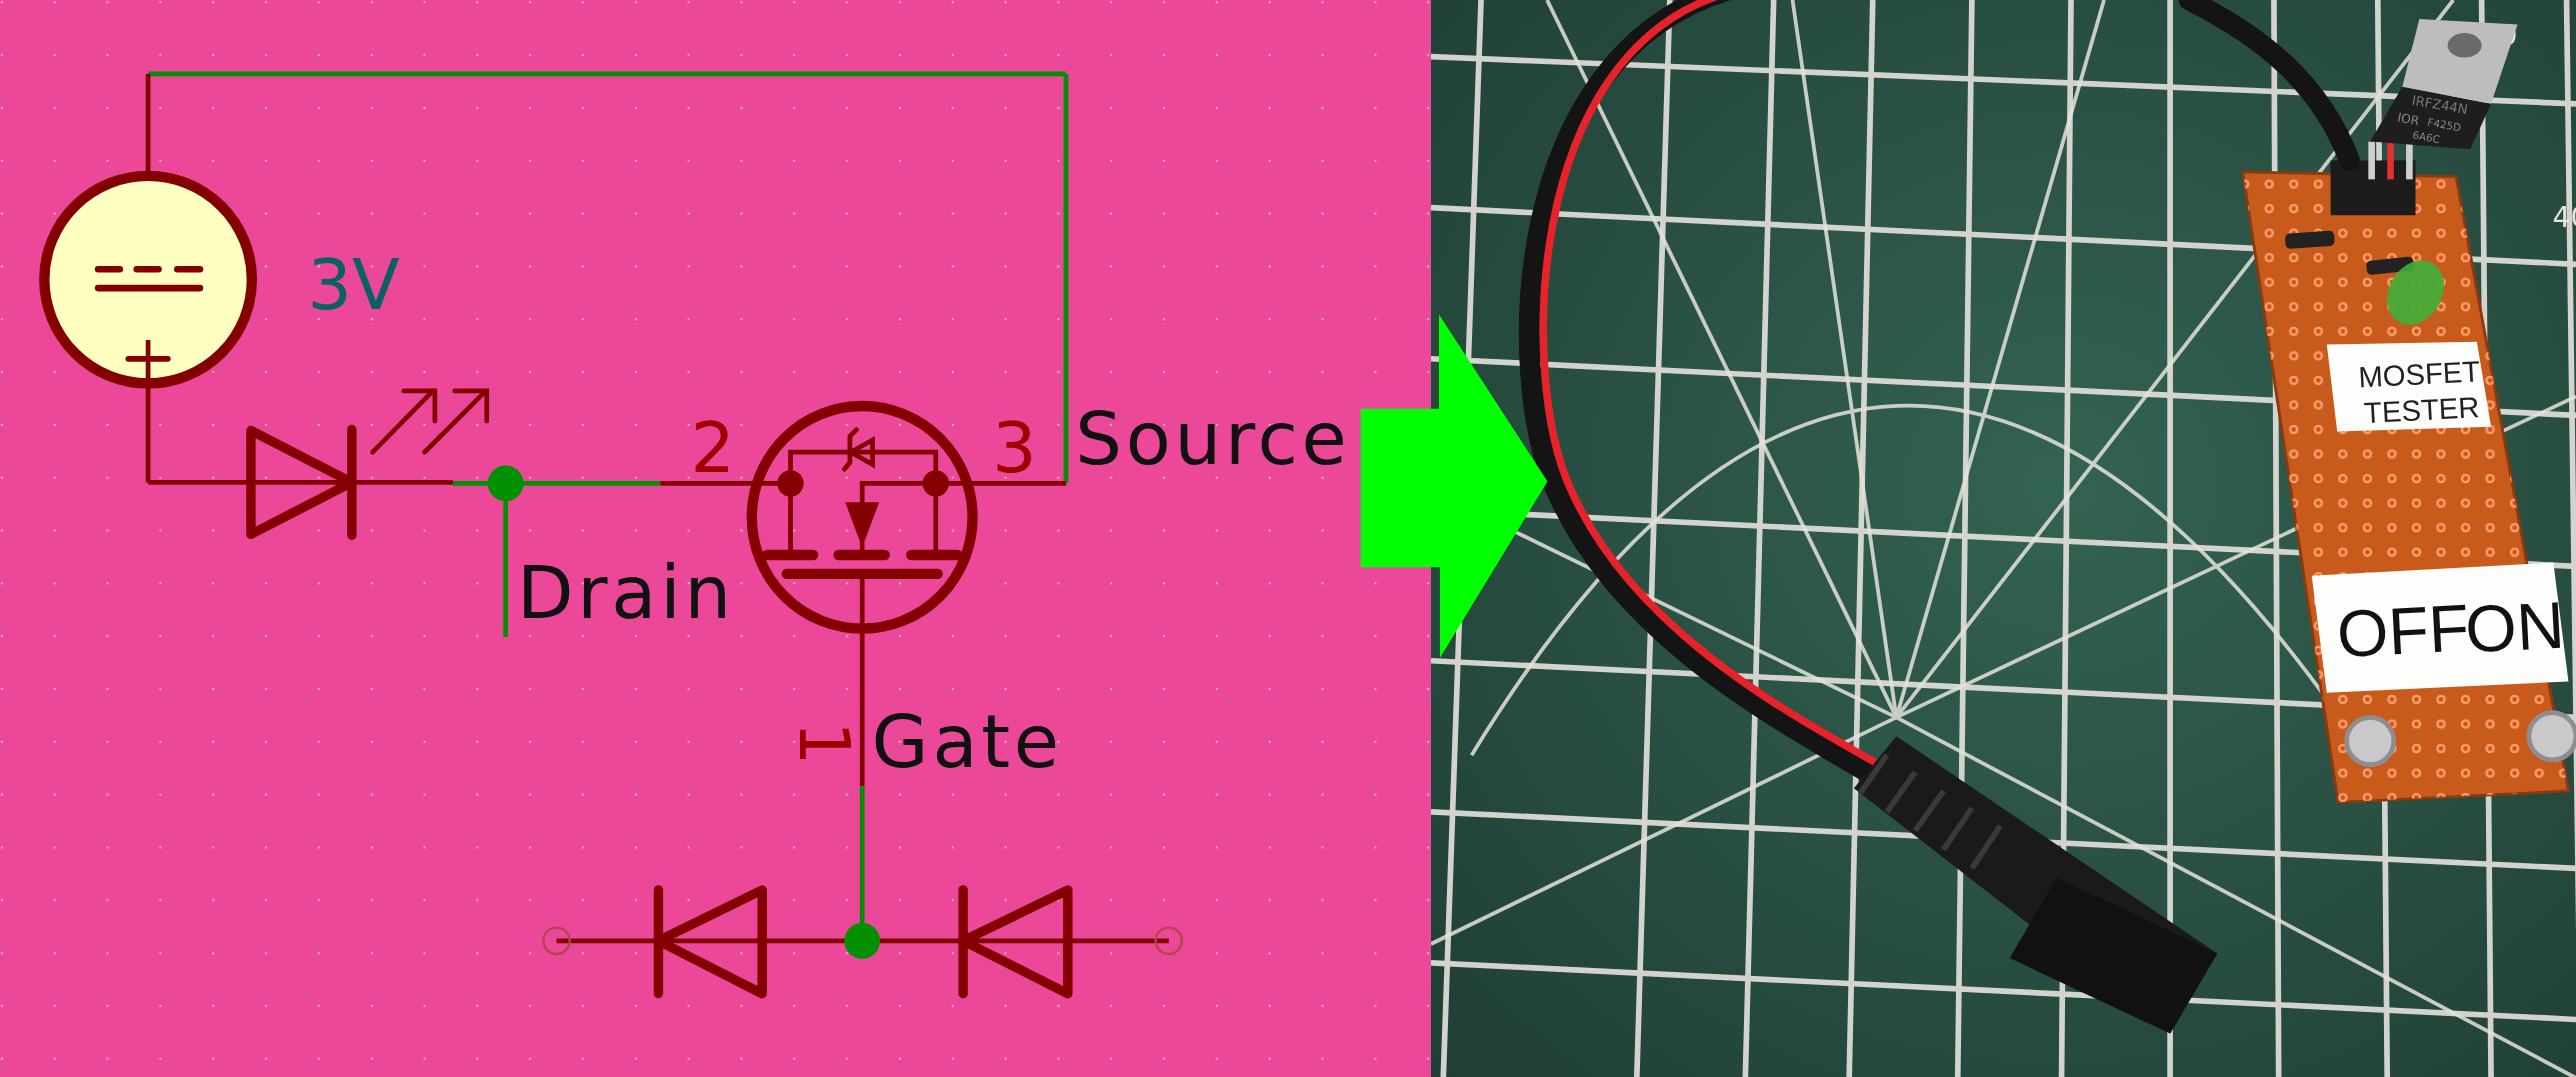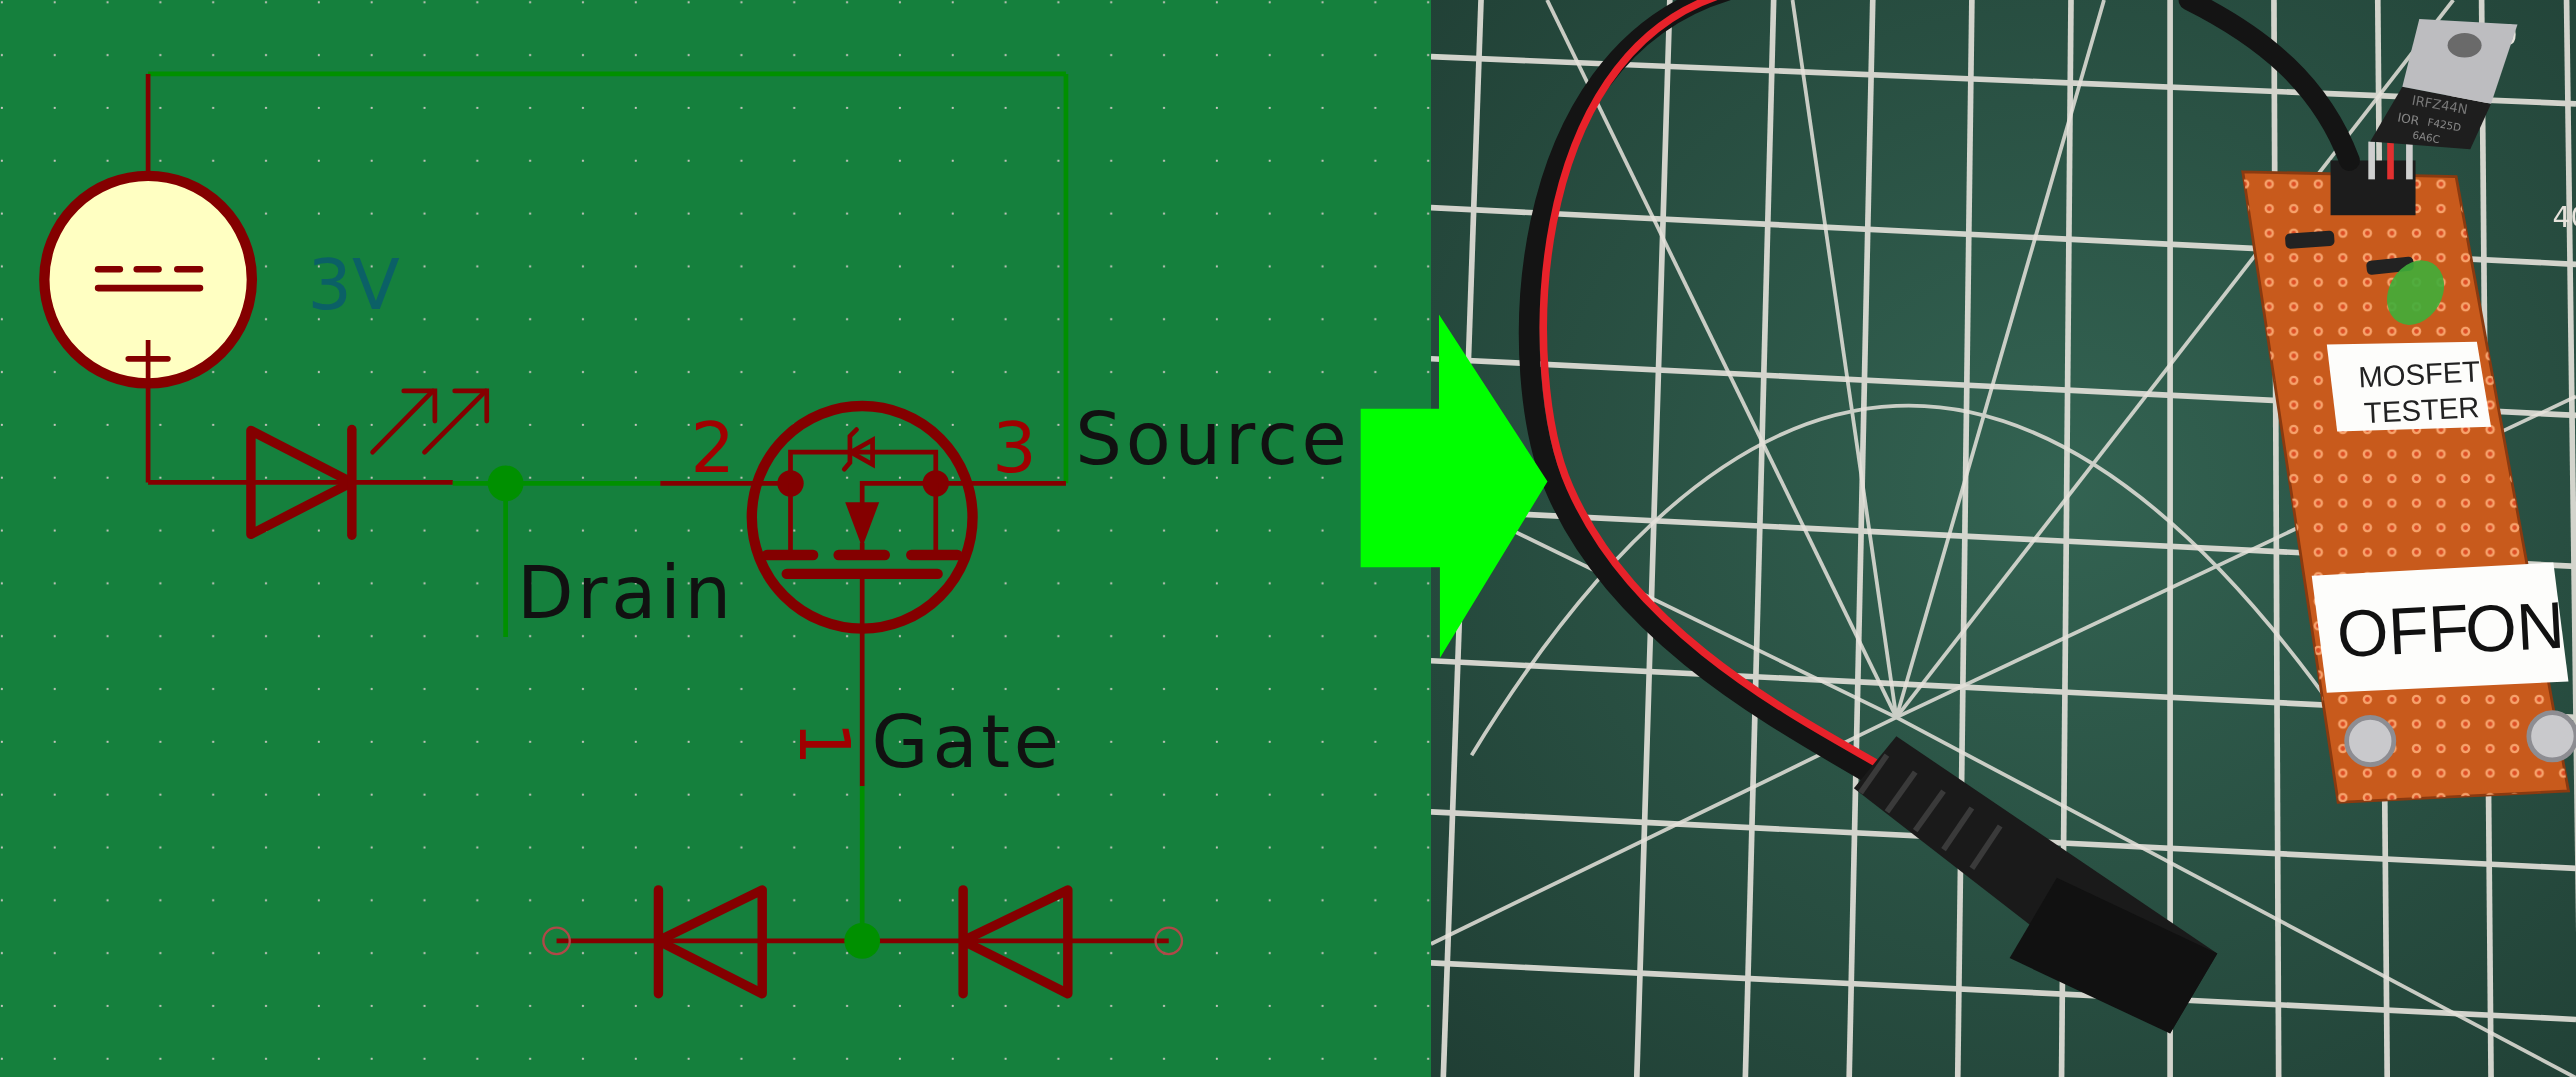--- a/index.html
+++ b/index.html
@@ -1,17 +1,17 @@
 <!DOCTYPE html>
 <html style="font-size:15px"><head>
 <meta charset="utf-8">
 <style>
   html, body { margin: 0; padding: 0; }
   body { width: 2576px; height: 1078px; overflow: hidden; background: #f5f4ef; position: relative; font-family: "DejaVu Sans", sans-serif; }
-  #schematic { position: absolute; left: 0; top: 0; width: 1431px; height: 1078px; background: #15803d; }
+  #schematic { position: absolute; left: 0; top: 0; width: 1431px; height: 1078px; background: #ec4899; }
   #photo { position: absolute; left: 1431px; top: 0; width: 1145px; height: 1078px; background: #2c5546; overflow: hidden; }
   #arrow { position: absolute; left: 0; top: 0; width: 2576px; height: 1078px; pointer-events: none; }
   svg text { font-family: "DejaVu Sans", sans-serif; }
   .lbl { fill: #111; font-size: 78px; letter-spacing: 4px; }
   .pin { fill: #a00000; font-size: 74px; }
   .val { fill: #0b6066; font-size: 74px; }
   .pcb-text { font-family: "Liberation Sans", sans-serif; font-stretch: condensed; }
 </style>
 </head>
 <body>

